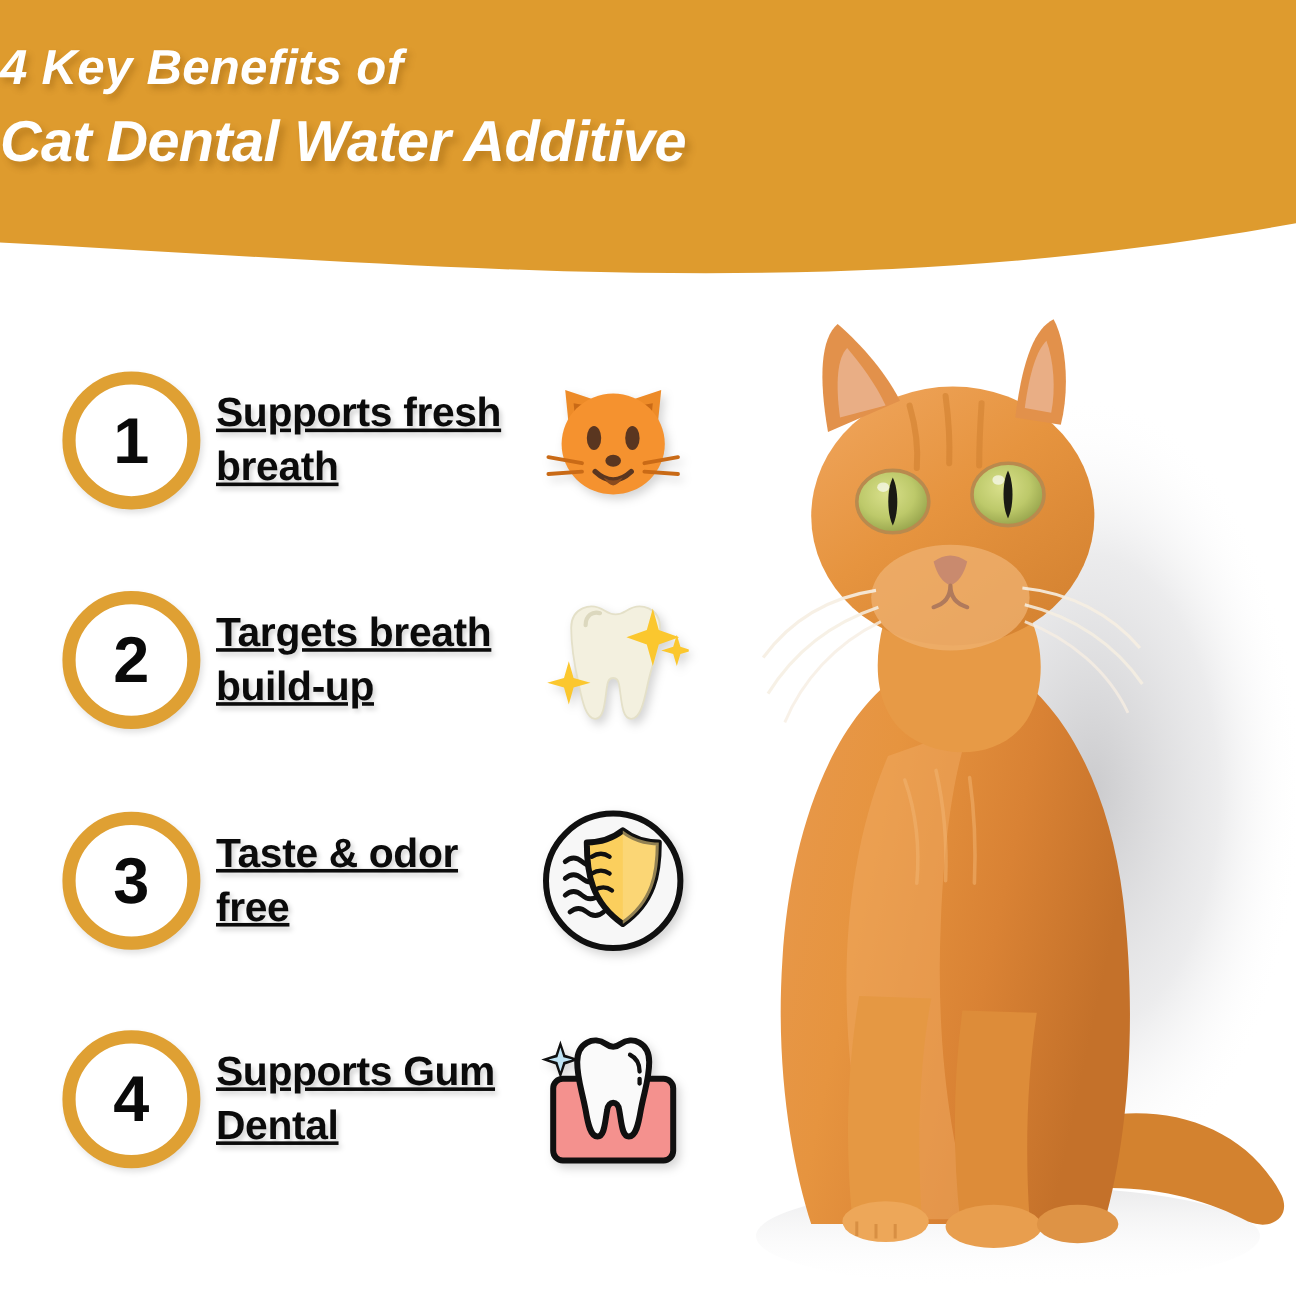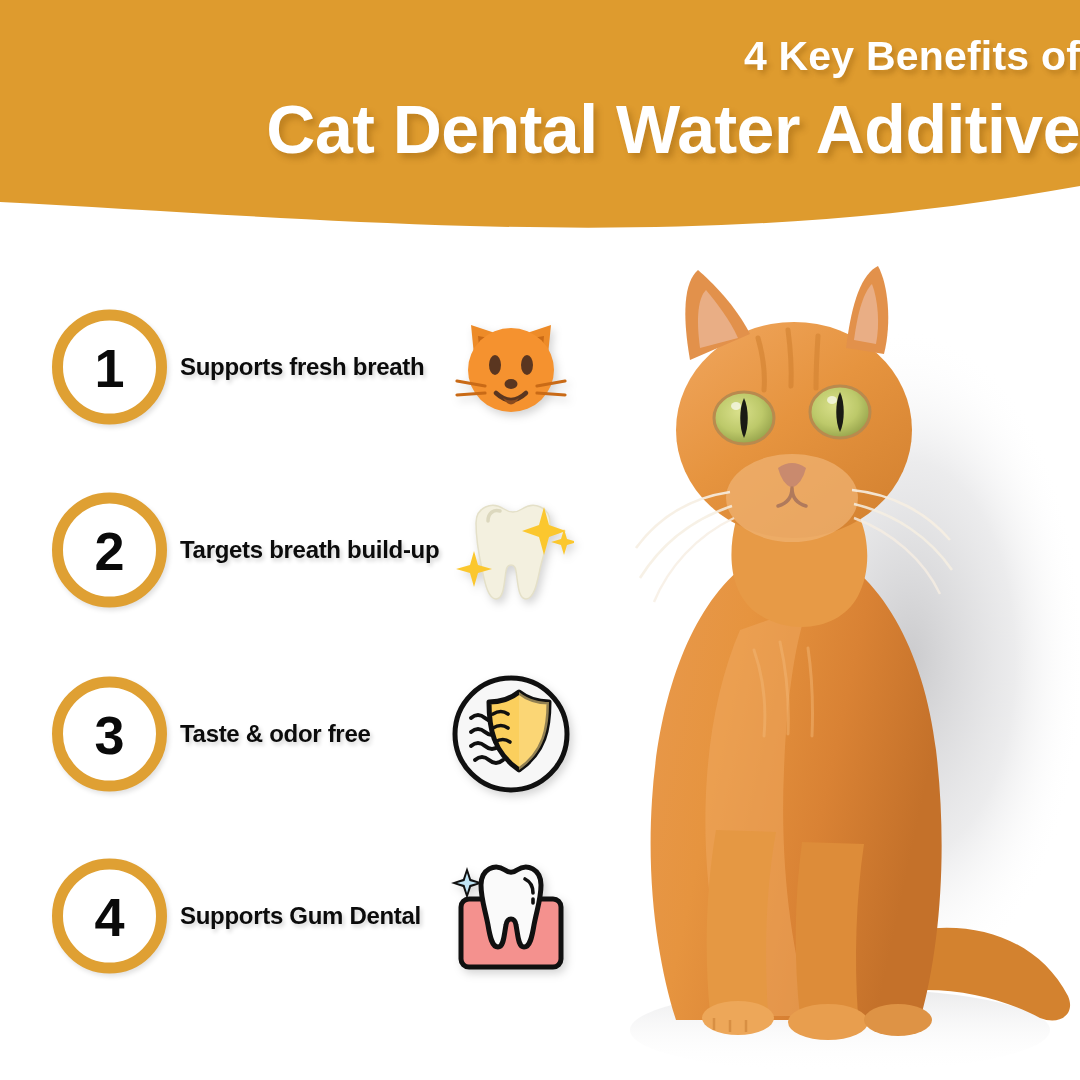--- a/index.html
+++ b/index.html
@@ -13,29 +13,29 @@
   #stage{position:relative;width:1080px;height:1080px;background:#fff;overflow:hidden;}
 
   
   .header{
     position:absolute;left:0;top:0;width:1080px;height:240px;
     overflow:hidden;
   }
   .header-bg{position:absolute;left:0;top:0;width:1080px;height:240px;}
   .header-text{
     position:absolute;left:0;top:0;width:1080px;
-    text-align:right;color:#ffffff;z-index:2;
+    text-align:left;color:#ffffff;z-index:2;font-style:italic;
   }
   .kicker{
     font-size:41px;font-weight:700;letter-spacing:0.2px;
     margin-top:36px;line-height:1;
     text-shadow:3px 4px 5px rgba(120,70,0,0.30);
   }
   .main-title{
-    font-size:68px;font-weight:700;letter-spacing:-0.5px;
+    font-size:48px;font-weight:700;letter-spacing:-0.5px;
     margin-top:16px;line-height:1.08;
     text-shadow:4px 5px 6px rgba(120,70,0,0.32);
   }
 
   
   .benefits{position:absolute;left:0;top:258px;width:600px;height:760px;}
   .benefit-row{
     position:absolute;left:0;width:600px;height:150px;
     display:flex;align-items:center;
   }
@@ -45,23 +45,24 @@
     background:#ffffff;border:11px solid #DFA033;
     box-sizing:border-box;
     display:flex;align-items:center;justify-content:center;
     font-size:54px;font-weight:700;color:#0a0a0a;
     font-family:"Liberation Sans", sans-serif;
     box-shadow:2px 3px 5px rgba(0,0,0,0.12);
   }
   .benefit-label{
     position:absolute;left:180px;top:50%;transform:translateY(-50%);
     width:268px;
-    font-size:24px;font-weight:700;line-height:1.32;
+    font-size:34px;font-weight:700;line-height:1.32;
     color:#0b0b0b;letter-spacing:-0.3px;
     text-shadow:2px 3px 4px rgba(0,0,0,0.18);
+    text-decoration:underline;
   }
   .benefit-icon{
     position:absolute;left:446px;top:50%;transform:translateY(-50%);
     width:130px;height:130px;
     display:flex;align-items:center;justify-content:center;
   }
   .benefit-icon svg{display:block;filter:drop-shadow(3px 4px 4px rgba(0,0,0,0.17));}
 
   
   .cat-photo{

